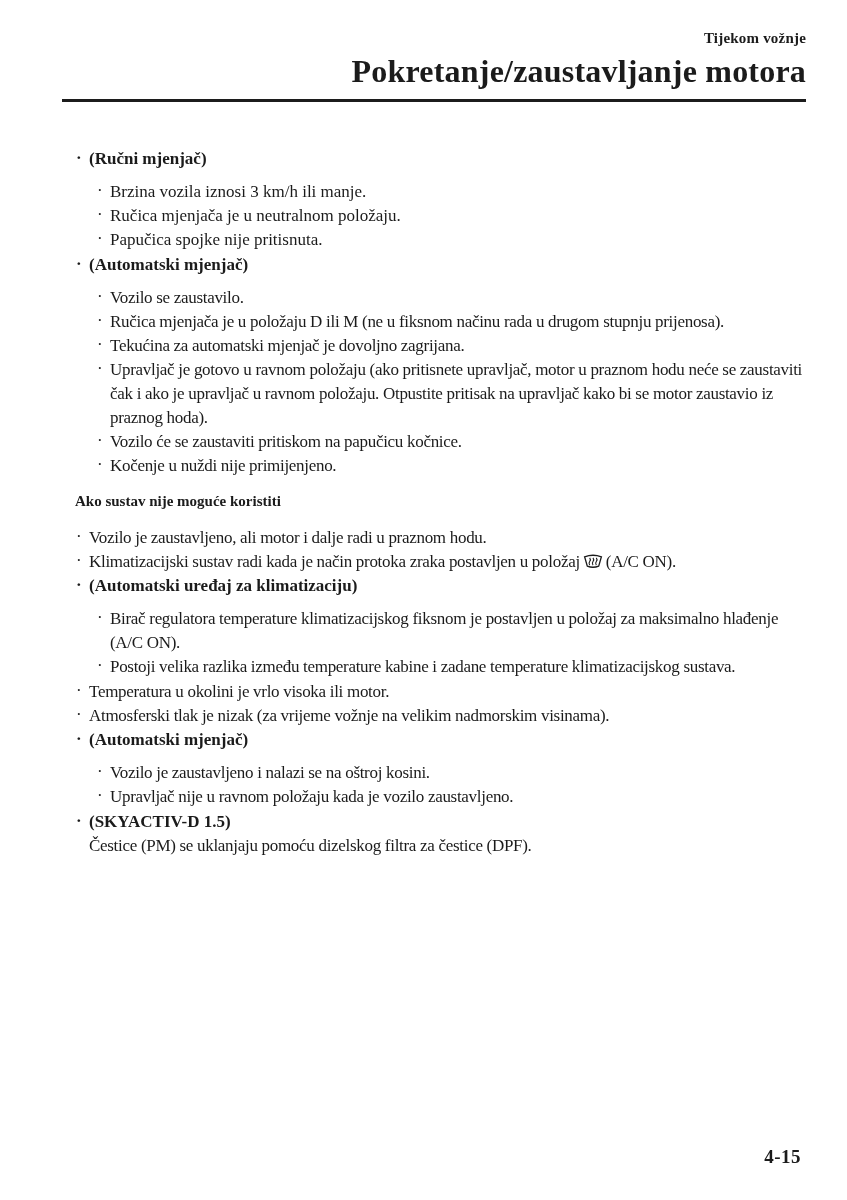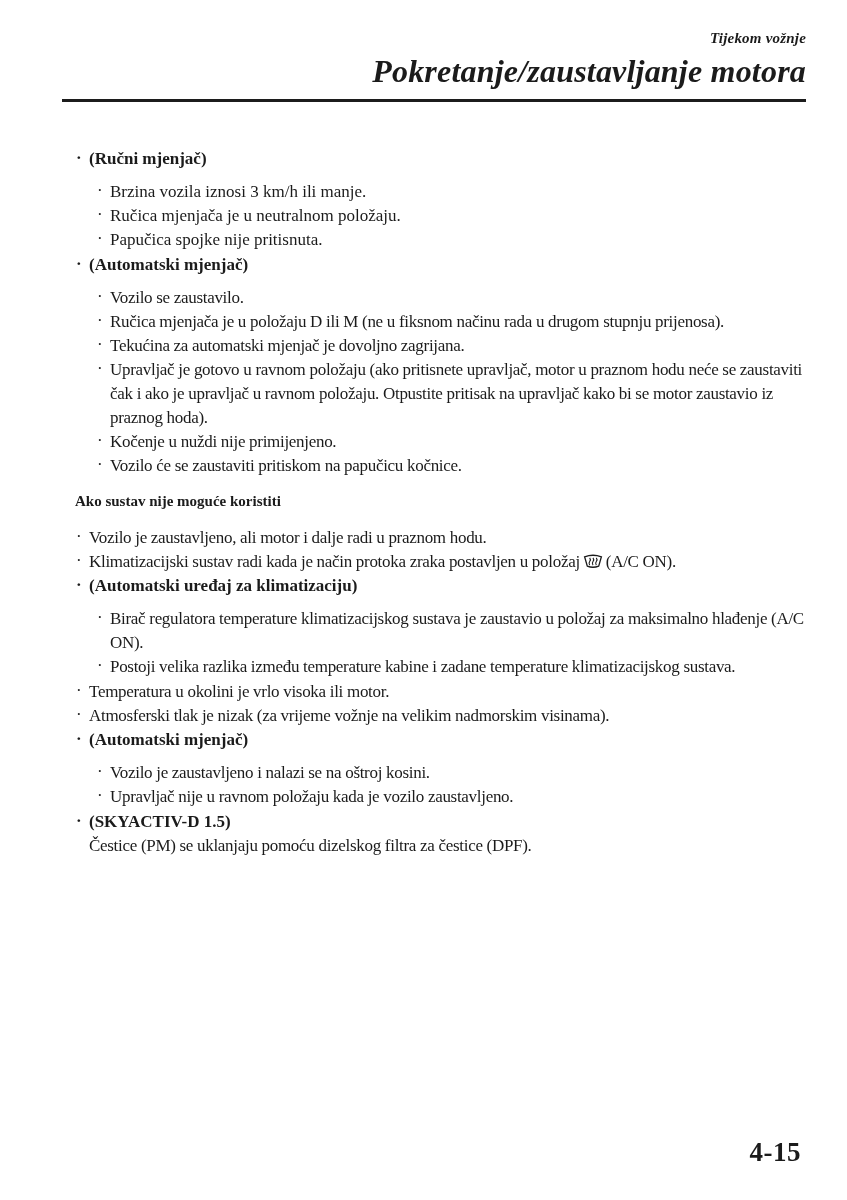--- a/index.html
+++ b/index.html
@@ -4,42 +4,42 @@
 <style>
   html,body{margin:0;padding:0;}
   body{
     width:847px;height:1200px;background:#ffffff;color:#1b1b1b;
     font-family:"Liberation Serif","DejaVu Serif",serif;
     position:relative;overflow:hidden;
   }
   .page{padding:30px 41px 0 75px;}
 
   
-  .hdr{text-align:right;font-style:italic;}
+  .hdr{text-align:right;}
   .kicker{font-size:15px;font-weight:bold;letter-spacing:.2px;}
   .title{font-size:32px;font-weight:bold;margin-top:6px;letter-spacing:.2px;}
   .rule{border:none;border-top:3px solid #1c1c1c;margin:9px 0 0 -13px;}
 
   
   .content{margin-top:45px;font-size:17px;line-height:24px;}
   .li{position:relative;padding-left:14px;}
   .li::before{content:"\00b7";position:absolute;left:1px;top:-1px;}
   .bold{font-weight:bold;}
   .sub{margin-left:21px;margin-top:9px;margin-bottom:1px;}
   .cond{letter-spacing:-0.3px;}
   .note{padding-left:14px;}
 
   .sect-head{font-size:15px;font-weight:bold;margin:11px 0 13px 0;}
   .intro{margin:0 0 10px 0;}
 
   .icon{display:inline-block;width:22px;height:17px;vertical-align:-3px;margin:0 2px;}
 
   .pageno{
     position:absolute;right:46px;bottom:32px;
-    font-size:27px;font-weight:bold;letter-spacing:.5px;
+    font-size:19px;font-weight:bold;letter-spacing:.5px;
   }
 </style>
 </head>
 <body>
 
 <div class="page">
 
   <div class="hdr">
     <div class="kicker">Tijekom vožnje</div>
     <div class="title">Pokretanje/zaustavljanje motora</div>
@@ -56,41 +56,41 @@
         <div class="li">Ručica mjenjača je u neutralnom položaju.</div>
         <div class="li">Papučica spojke nije pritisnuta.</div>
       </div>
 
       <div class="li bold">(Automatski mjenjač)</div>
       <div class="sub cond">
         <div class="li">Vozilo se zaustavilo.</div>
         <div class="li">Ručica mjenjača je u položaju D ili M (ne u fiksnom načinu rada u drugom stupnju prijenosa).</div>
         <div class="li">Tekućina za automatski mjenjač je dovoljno zagrijana.</div>
         <div class="li">Upravljač je gotovo u ravnom položaju (ako pritisnete upravljač, motor u praznom hodu neće se zaustaviti čak i ako je upravljač u ravnom položaju. Otpustite pritisak na upravljač kako bi se motor zaustavio iz praznog hoda).</div>
+        <div class="li">Vozilo će se zaustaviti pritiskom na papučicu kočnice.</div>
         <div class="li">Kočenje u nuždi nije primijenjeno.</div>
-        <div class="li">Vozilo će se zaustaviti pritiskom na papučicu kočnice.</div>
       </div>
     </div>
 
     <div class="sect-head">Ako sustav nije moguće koristiti</div>
 
     <div>
 
       <div class="li cond">Vozilo je zaustavljeno, ali motor i dalje radi u praznom hodu.</div>
 
       <div class="li cond"><span>Klimatizacijski sustav radi kada je način protoka zraka postavljen u položaj</span><span class="icon"><svg viewBox="0 0 24 19" width="22" height="17">
               <path d="M2.6,4.2 Q12,0.8 21.4,4.2 L18.4,14.6 Q12,17.2 5.6,14.6 Z" fill="none" stroke="#1b1b1b" stroke-width="1.5"></path>
               <path d="M8.3,5.5 q1.6,2 0,4 q-1.6,2 0,4" fill="none" stroke="#1b1b1b" stroke-width="1.3"></path>
               <path d="M12,5.5 q1.6,2 0,4 q-1.6,2 0,4" fill="none" stroke="#1b1b1b" stroke-width="1.3"></path>
               <path d="M15.7,5.5 q1.6,2 0,4 q-1.6,2 0,4" fill="none" stroke="#1b1b1b" stroke-width="1.3"></path>
             </svg></span><span>(A/C ON).</span></div>
 
       <div class="li bold">(Automatski uređaj za klimatizaciju)</div>
       <div class="sub cond">
-        <div class="li">Birač regulatora temperature klimatizacijskog sustava je zaustavio u položaj za maksimalno hlađenje (A/C ON).</div>
+        <div class="li">Birač regulatora temperature klimatizacijskog fiksnom je postavljen u položaj za maksimalno hlađenje (A/C ON).</div>
         <div class="li">Postoji velika razlika između temperature kabine i zadane temperature klimatizacijskog sustava.</div>
       </div>
 
       <div class="li cond">Temperatura u okolini je vrlo visoka ili motor.</div>
       <div class="li cond">Atmosferski tlak je nizak (za vrijeme vožnje na velikim nadmorskim visinama).</div>
 
       <div class="li bold">(Automatski mjenjač)</div>
       <div class="sub cond">
         <div class="li">Vozilo je zaustavljeno i nalazi se na oštroj kosini.</div>
         <div class="li">Upravljač nije u ravnom položaju kada je vozilo zaustavljeno.</div>

